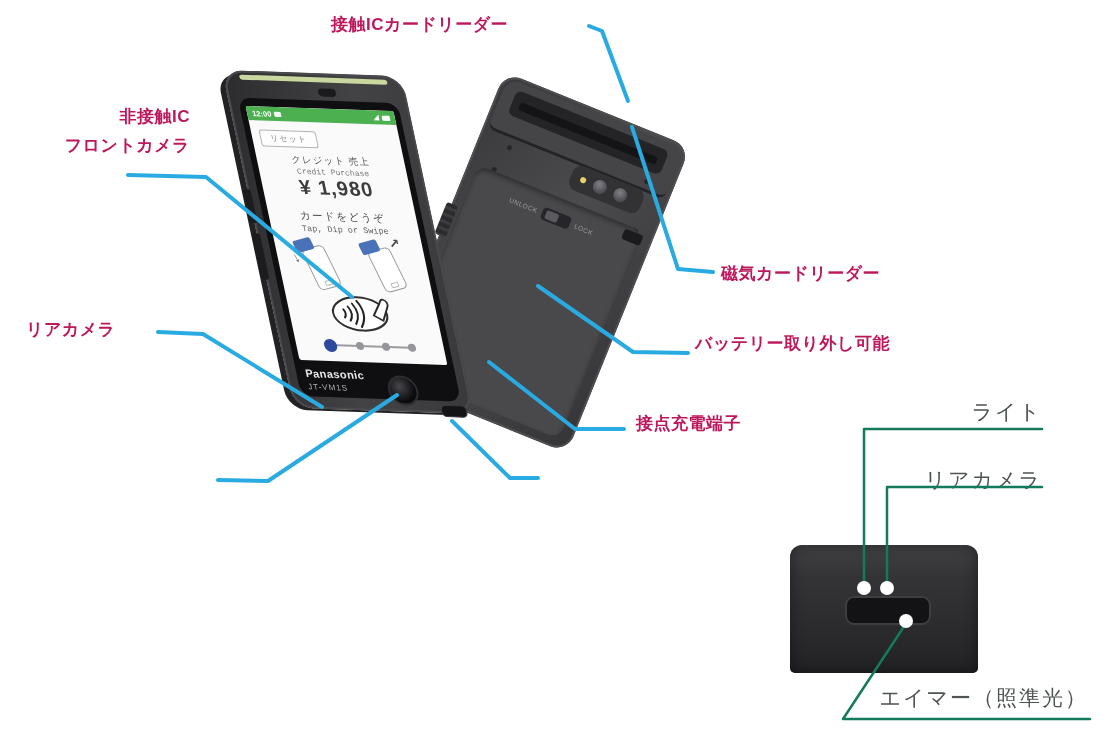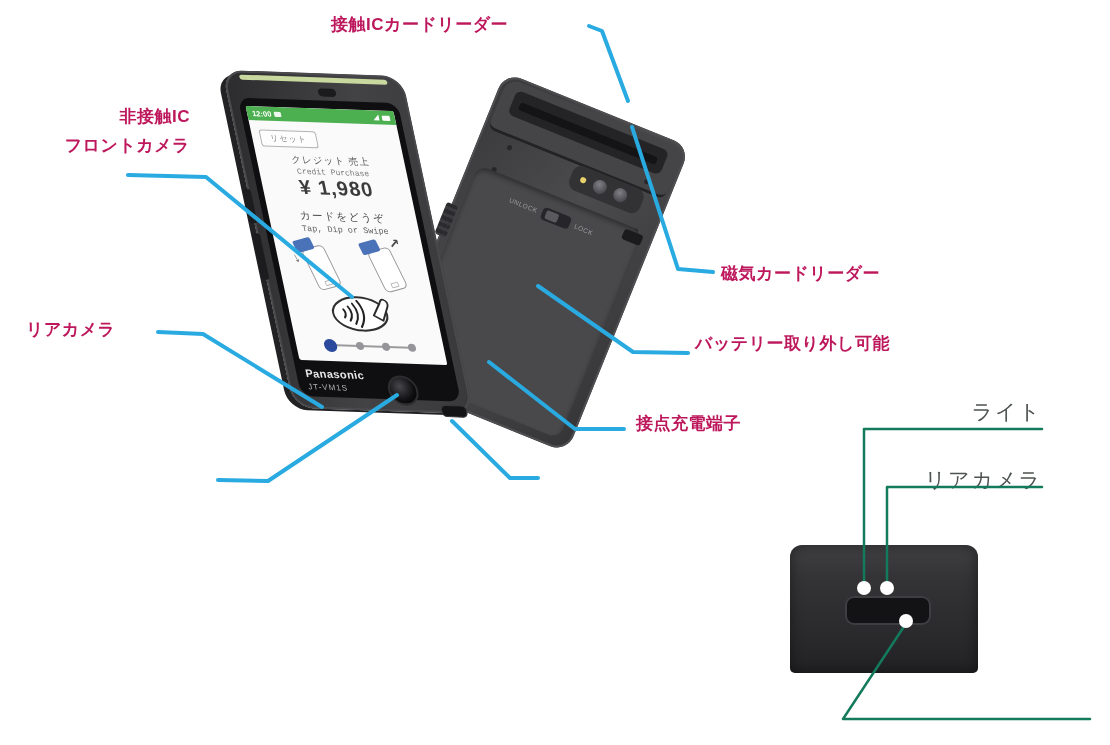--- a/index.html
+++ b/index.html
@@ -213,14 +213,15 @@
   <div class="callout callout-center" style="left:8px;top:102px;width:182px;">
     <div>非接触IC</div>
     <div>フロントカメラ</div>
   </div>
   <div class="callout" style="left:26px;top:318px;">リアカメラ</div>
   <div class="callout" style="left:721px;top:262px;">磁気カードリーダー</div>
   <div class="callout" style="left:695px;top:332px;">バッテリー取り外し可能</div>
   <div class="callout" style="left:636px;top:412px;">接点充電端子</div>
   <div class="callout-g" style="right:68px;top:398px;">ライト</div>
   <div class="callout-g" style="right:68px;top:466px;">リアカメラ</div>
+  <div class="callout-g" style="right:22px;top:684px;">エイマー（照準光）</div>
 
 </div>
 
 </body></html>

